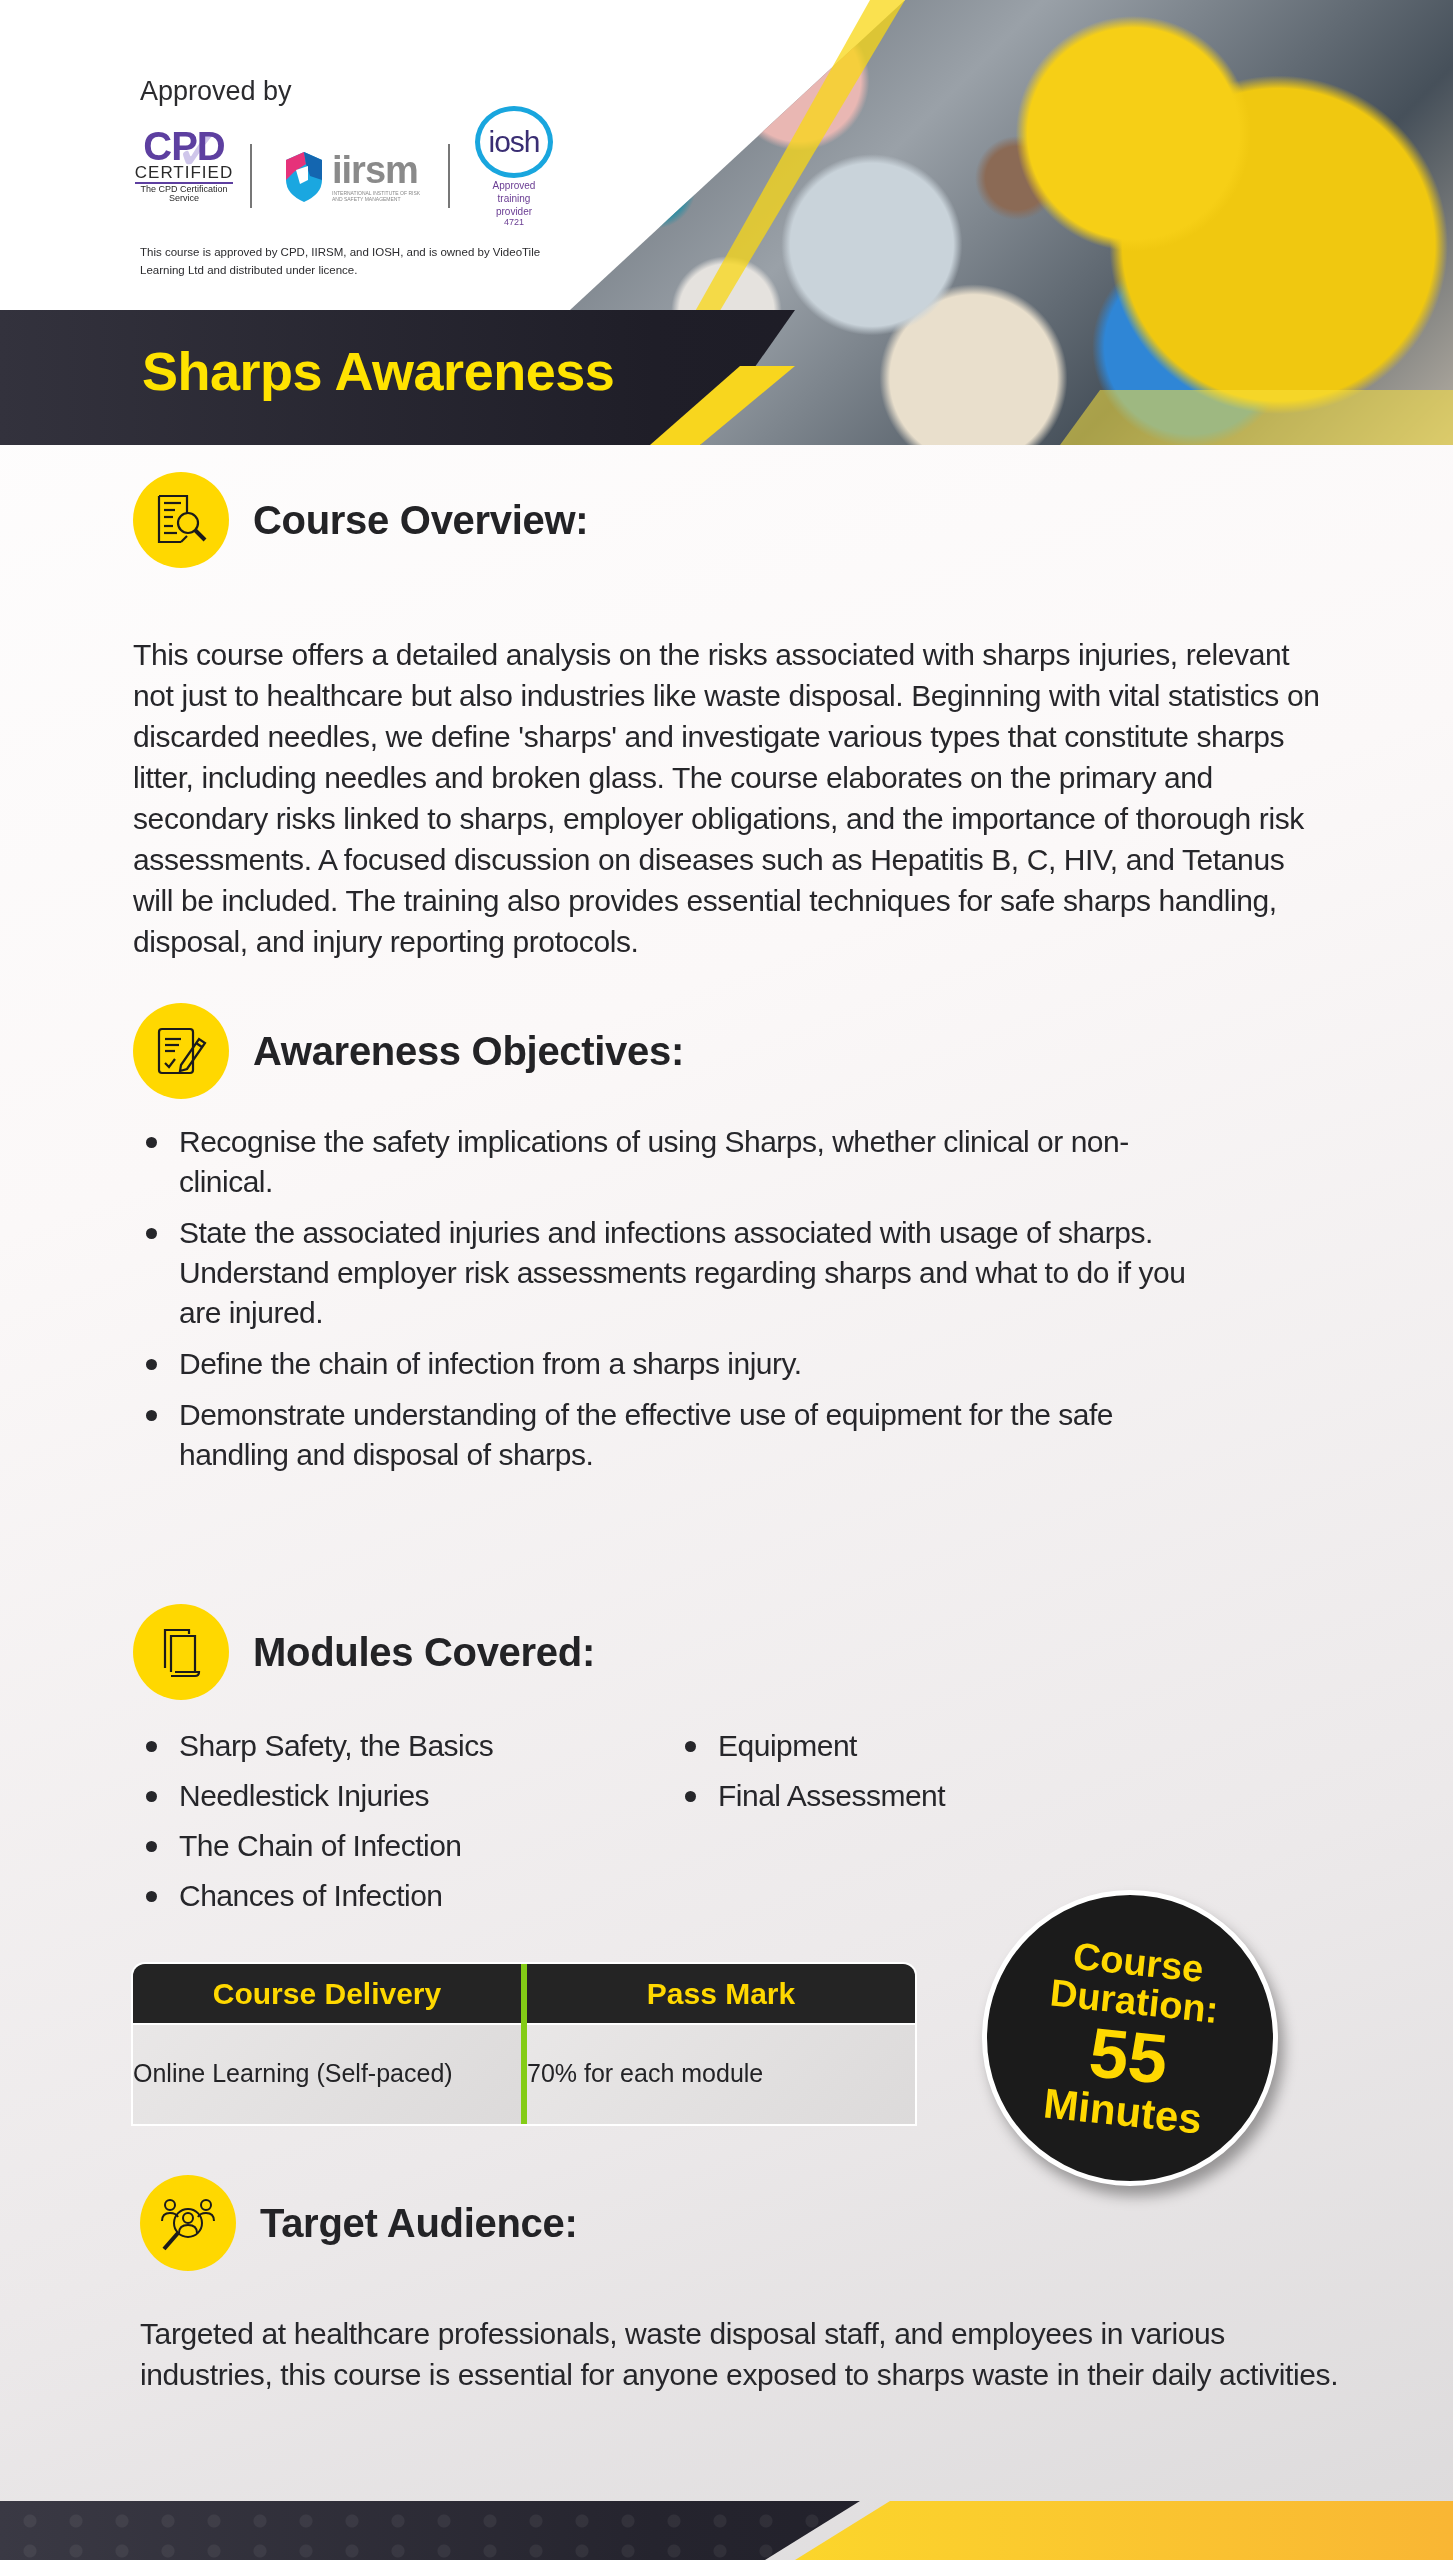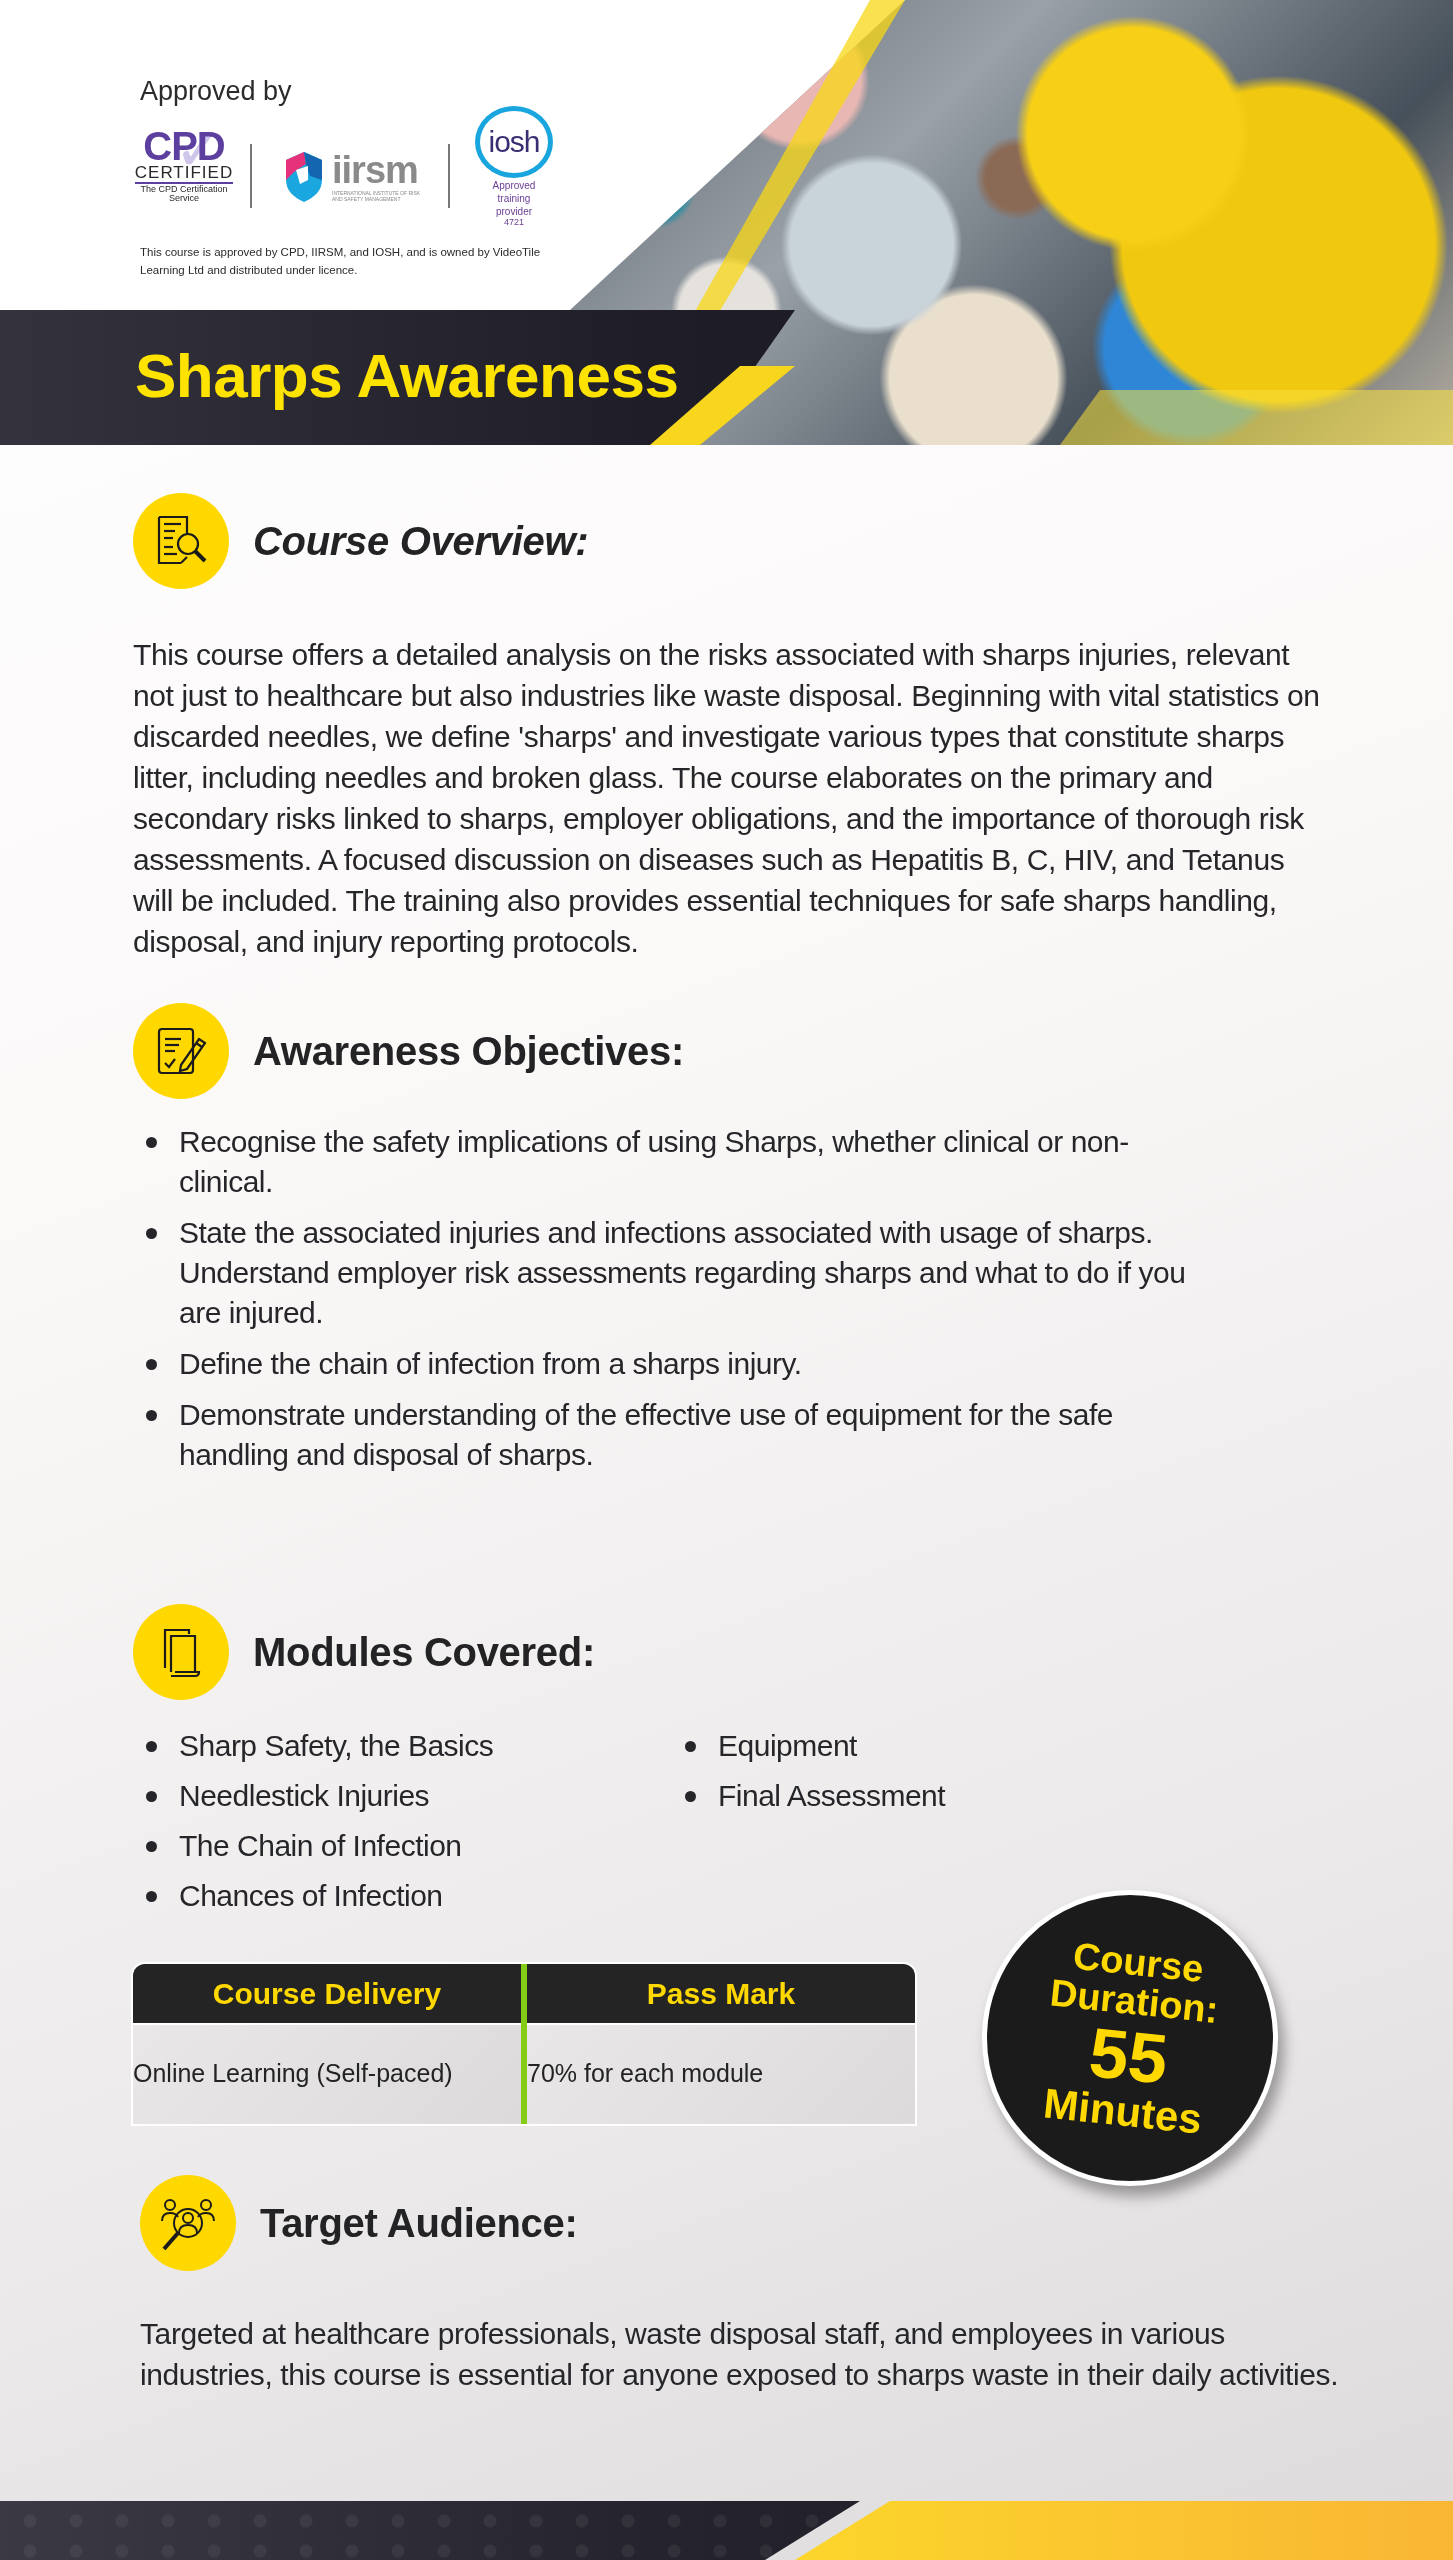--- a/index.html
+++ b/index.html
@@ -43,22 +43,22 @@
     position: absolute; left: 0; top: 310px; width: 1453px; height: 135px;
     clip-path: polygon(0 0, 795px 0, 700px 135px, 0 135px);
     background: linear-gradient(90deg, #33323d 0%, #1f1e28 45%, #191821 100%);
   }
   .title-yellow-stripe {
     position: absolute; left: 0; top: 310px; width: 1453px; height: 135px;
     clip-path: polygon(740px 56px, 795px 56px, 700px 135px, 650px 135px);
     background: #f8d61e;
   }
   .course-title {
-    position: absolute; left: 135px; top: 340px;
-    font-size: 62px; font-weight: 700; color: #ffe300; letter-spacing: -0.5px;
+    position: absolute; left: 142px; top: 340px;
+    font-size: 54px; font-weight: 700; color: #ffe300; letter-spacing: -0.5px;
   }
   .approved-label { position: absolute; left: 140px; top: 76px; font-size: 27px; color: #2b2b2e; }
   .logos { position: absolute; left: 132px; top: 106px; height: 120px; width: 440px; }
   .logo-cpd { position: absolute; left: 2px; top: 22px; width: 100px; height: 90px; text-align: center; }
   .cpd-check { position: absolute; left: 40px; top: -8px; font-size: 60px; color: #cfc6ea; line-height: 1; }
   .cpd-big { position: relative; font-size: 40px; font-weight: 700; color: #5d3fa0; line-height: 36px; letter-spacing: -1px; }
   .cpd-cert { position: relative; font-size: 17px; color: #2a2a2a; border-top: 0; letter-spacing: 1px; line-height: 18px; border-bottom: 2px solid #5d3fa0; display: inline-block; }
   .cpd-service { position: relative; font-size: 9px; color: #2a2a2a; line-height: 9px; margin-top: 1px; }
   .logo-divider { position: absolute; top: 38px; width: 2px; height: 64px; background: #777; }
   .logo-iirsm { position: absolute; left: 150px; top: 44px; width: 150px; height: 60px; }
@@ -157,21 +157,21 @@
       <div class="iosh-sub">Approved</div>
       <div class="iosh-sub">training</div>
       <div class="iosh-sub">provider</div>
       <div class="iosh-num">4721</div>
     </div>
   </div>
 
   <p class="approval-note">This course is approved by CPD, IIRSM, and IOSH, and is owned by VideoTile Learning Ltd and distributed under licence.</p>
 </div>
 
-<div class="sec-head" style="left:133px; top:493px;font-style:italic;">
+<div class="sec-head" style="left:133px; top:472px;">
   <div class="sec-icon">
     <svg width="60" height="60" viewBox="0 0 60 60" fill="none" stroke="#1b1b1b" stroke-width="2.2">
       <path d="M8 6 H36 V24"></path>
         <path d="M8 6 V52 H30"></path>
         <path d="M30 52 L36 46"></path>
       <line x1="13" y1="13" x2="30" y2="13"></line>
         <line x1="13" y1="20" x2="24" y2="20"></line>
       <line x1="13" y1="27" x2="22" y2="27"></line>
         <line x1="13" y1="36" x2="22" y2="36"></line>
         <line x1="13" y1="43" x2="26" y2="43"></line>

